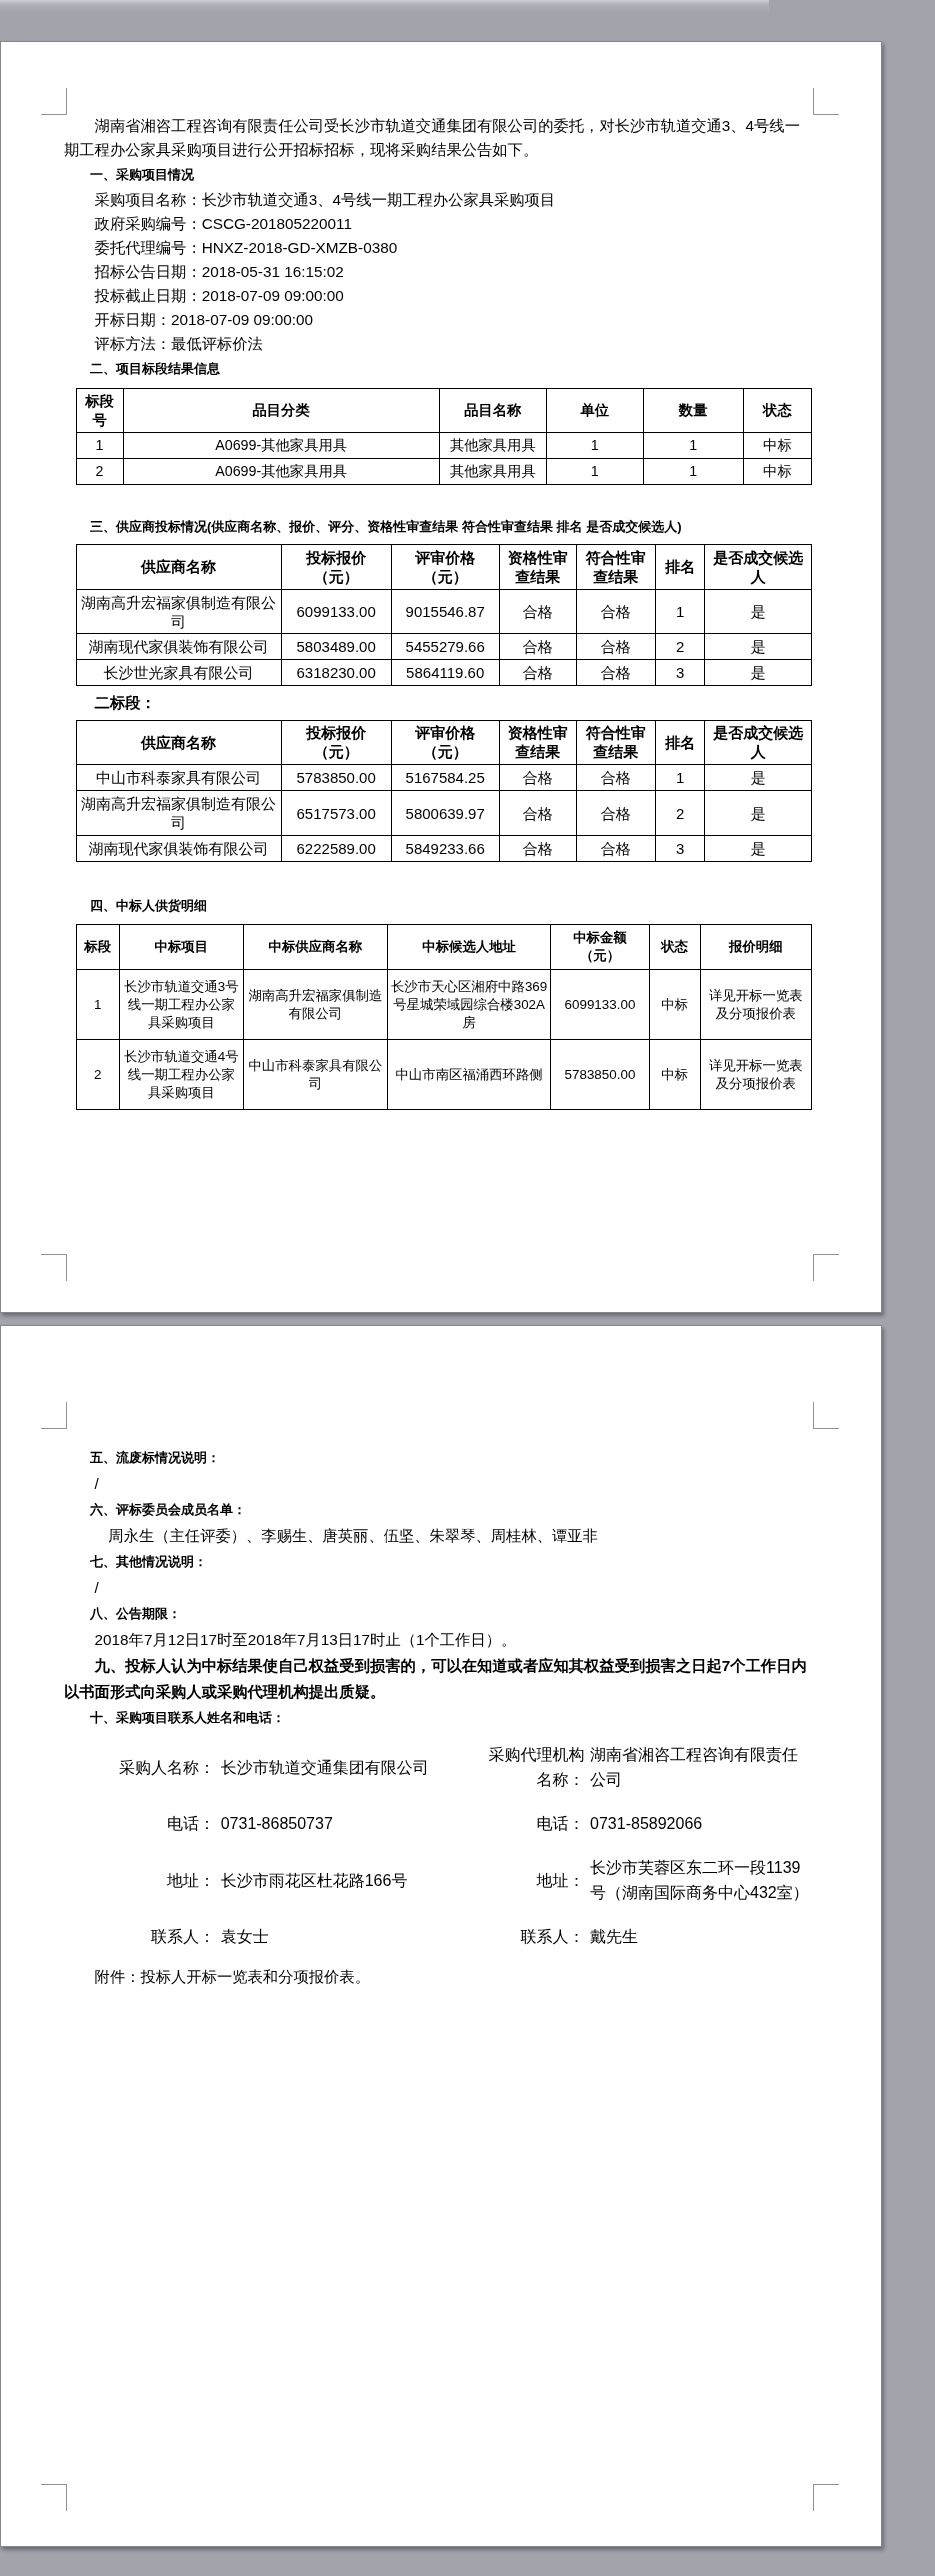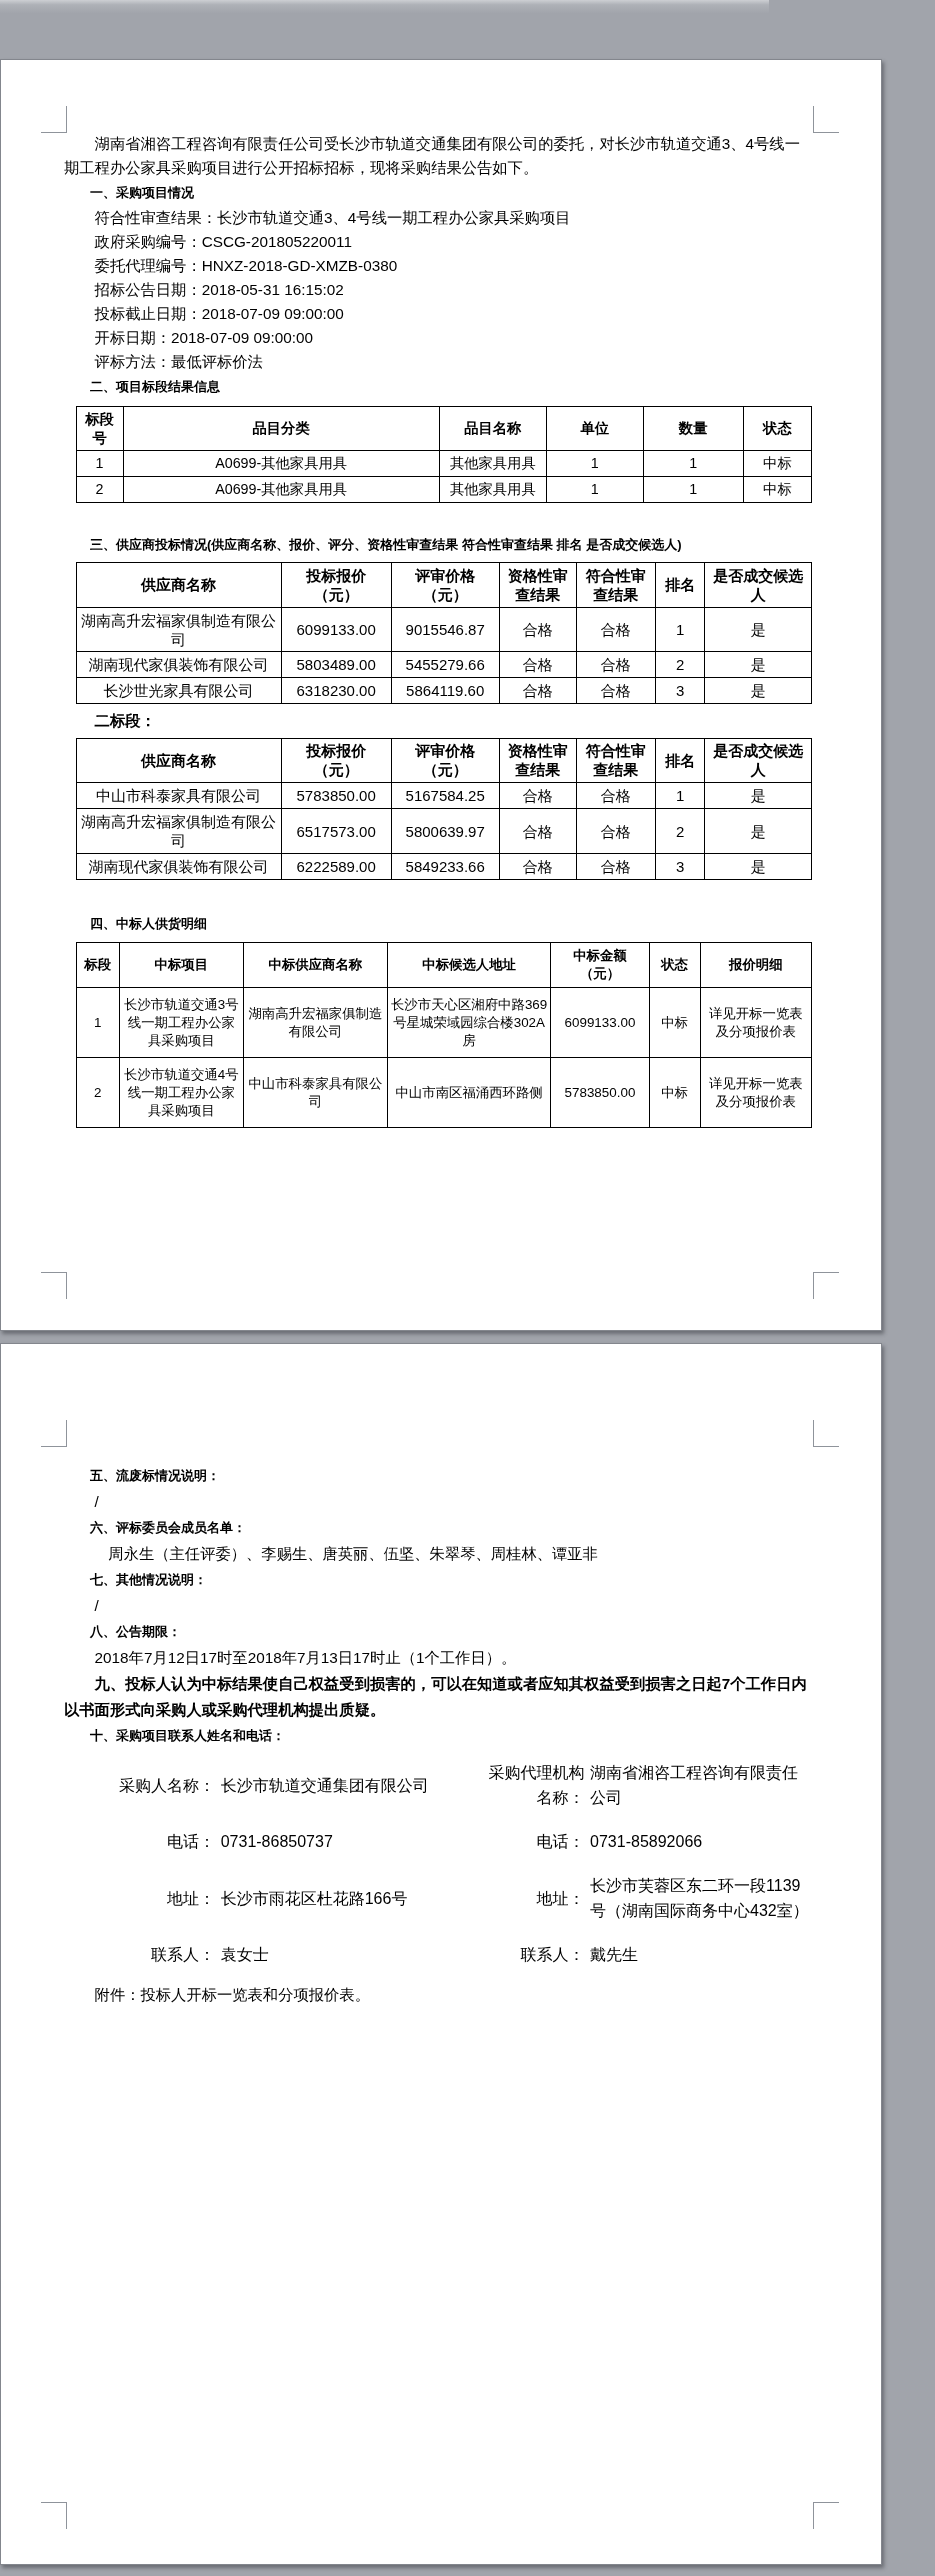--- a/index.html
+++ b/index.html
@@ -1,17 +1,17 @@
 <!DOCTYPE html>
 <html><head>
 <meta charset="utf-8">
 <style>
   html,body { margin:0; padding:0; background:#a1a4ab; }
   body { width:935px; font-family:"Liberation Sans","DejaVu Sans",sans-serif; color:#000; }
-  .canvas { width:769px; min-height:2576px; box-sizing:border-box; padding-top:59px;
+  .canvas { width:769px; min-height:2576px; box-sizing:border-box; padding-top:41px;
             background:linear-gradient(180deg,#cdcfd3 0,#aeb1b7 4.8px,#a1a4ab 13.4px); }
   .page { width:882px; margin:0 auto; background:#fff; position:relative;
           border:1px solid #83868d; box-sizing:border-box;
           box-shadow:1.9px 2.9px 3.8px rgba(40,42,48,.45); }
   .page1 { height:1272px; margin-bottom:11.5px; }
   .page2 { height:1222px; }
   .content { padding:72px 67px 0 63px; }
   .page2 .content { padding-top:119px; }
 
   p { margin:0; font-size:15.3px; line-height:24px; }
@@ -74,21 +74,21 @@
     <div class="mark tl"></div>
     <div class="mark tr"></div>
     <div class="mark bl"></div>
     <div class="mark br"></div>
 
     <div class="content">
       <p class="indent">湖南省湘咨工程咨询有限责任公司受长沙市轨道交通集团有限公司的委托，对长沙市轨道交通3、4号线一期工程办公家具采购项目进行公开招标招标，现将采购结果公告如下。</p>
 
       <h3>一、采购项目情况</h3>
       <div>
-        <p class="indent">符合性审查结果：长沙市轨道交通3、4号线一期工程办公家具采购项目</p>
+        <p class="indent">采购项目名称：长沙市轨道交通3、4号线一期工程办公家具采购项目</p>
         <p class="indent">政府采购编号：CSCG-201805220011</p>
         <p class="indent">委托代理编号：HNXZ-2018-GD-XMZB-0380</p>
         <p class="indent">招标公告日期：2018-05-31 16:15:02</p>
         <p class="indent">投标截止日期：2018-07-09 09:00:00</p>
         <p class="indent">开标日期：2018-07-09 09:00:00</p>
         <p class="indent">评标方法：最低评标价法</p>
       </div>
 
       <h3>二、项目标段结果信息</h3>
       <table class="t1">

